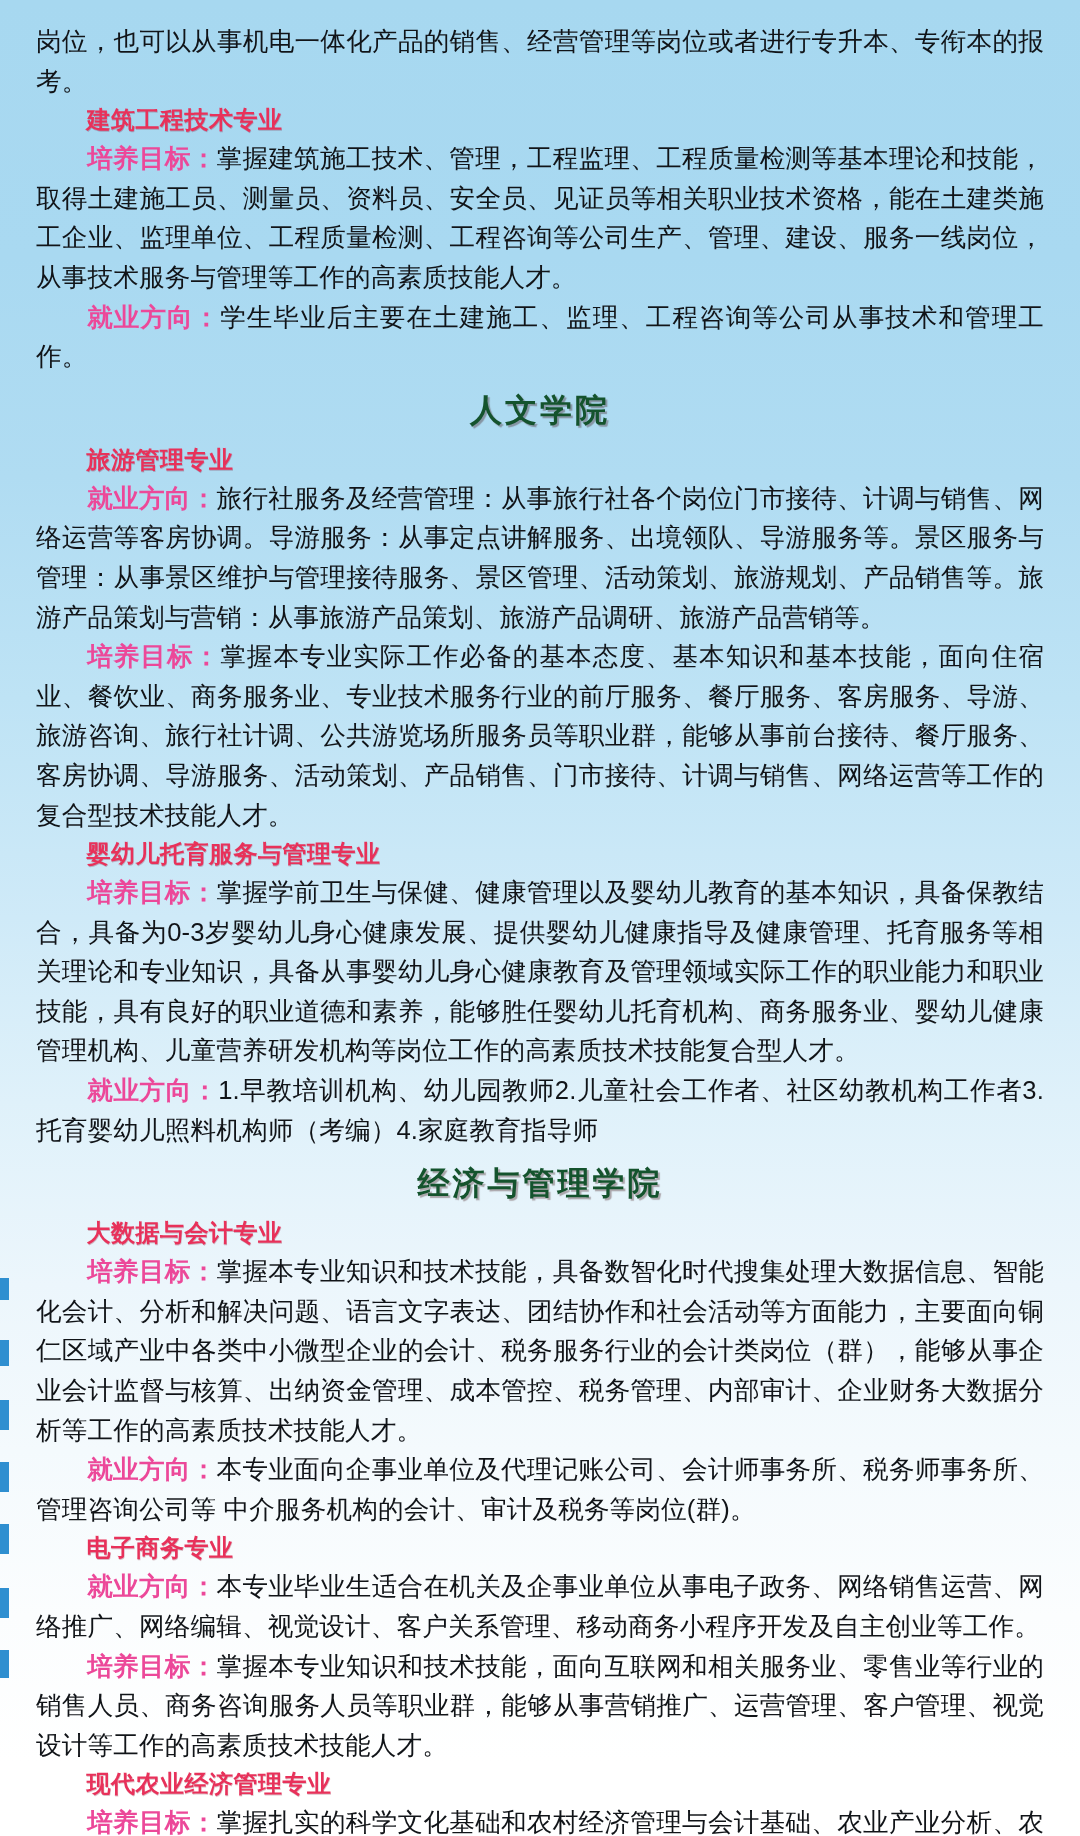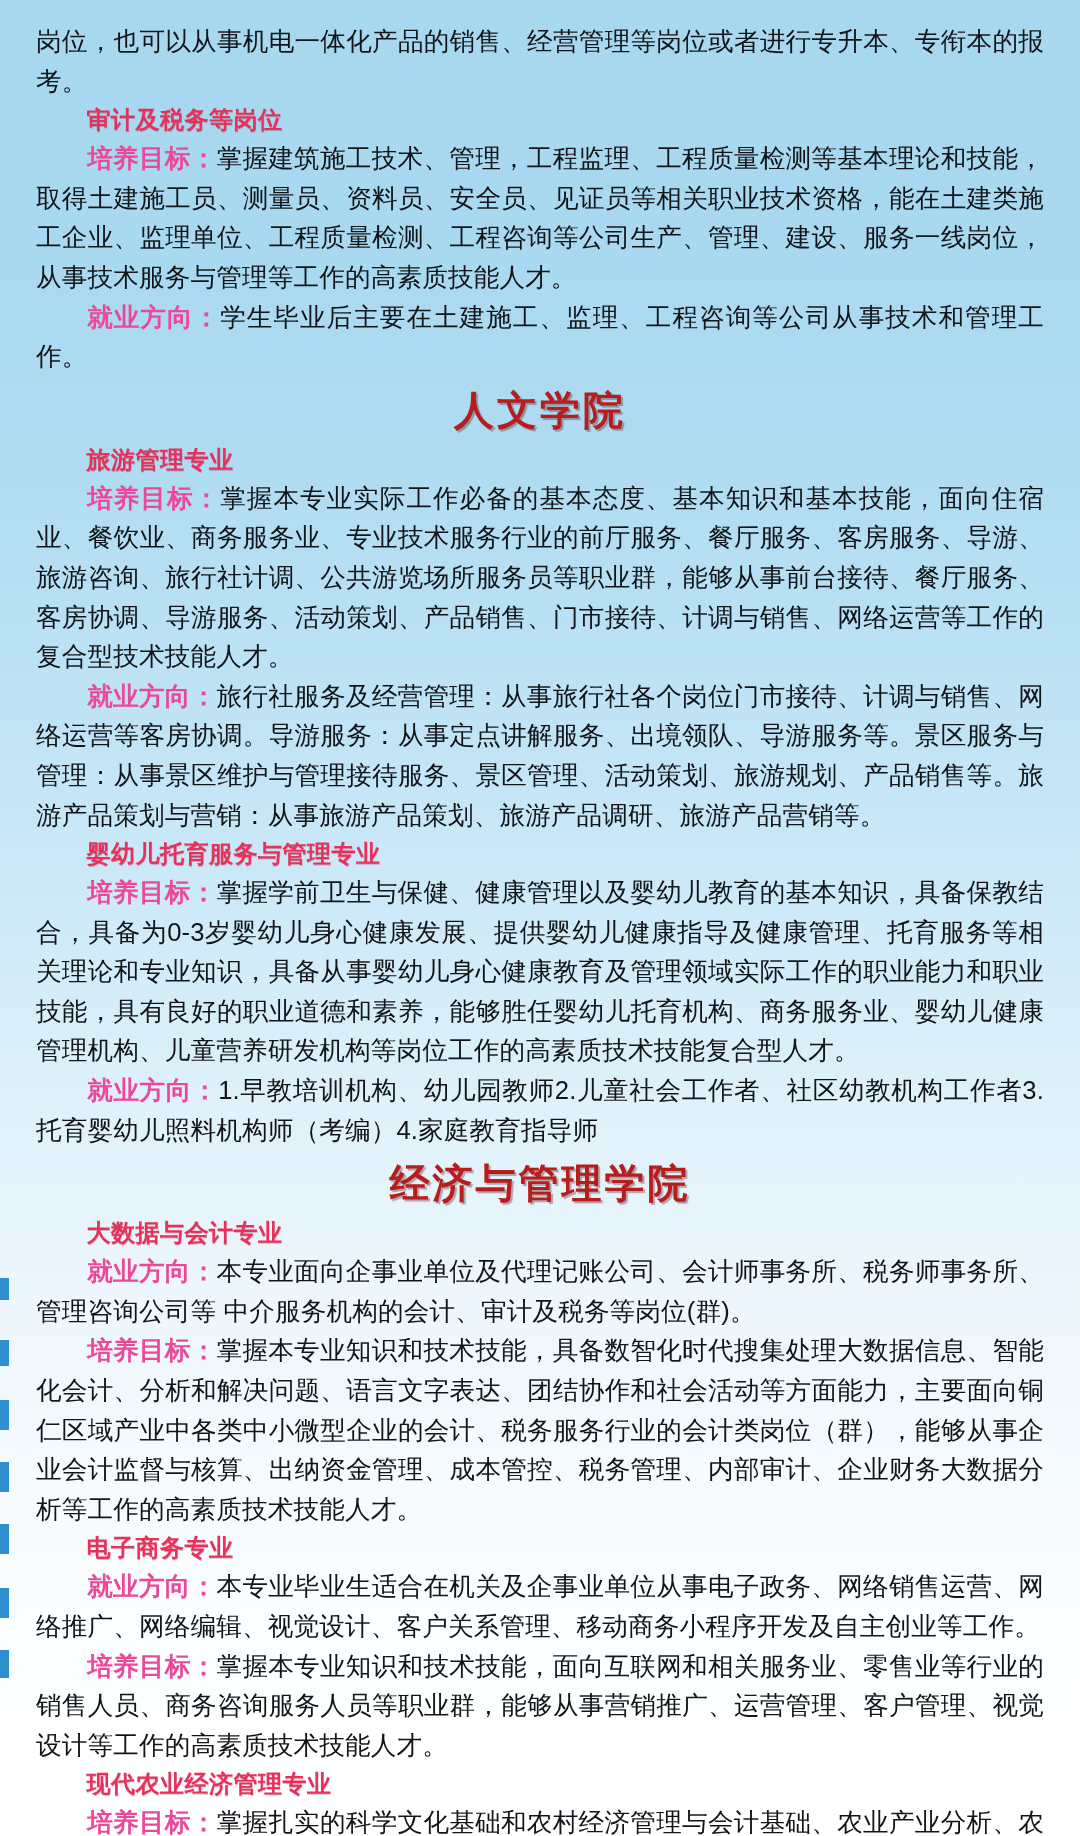--- a/index.html
+++ b/index.html
@@ -69,22 +69,22 @@
     font-size: 24px;
     line-height: 38px;
     font-weight: bold;
     margin: 0;
     padding-left: 2.1em;
     letter-spacing: 0.5px;
     text-shadow: 0.5px 0.5px 0 rgba(120,0,30,0.25);
   }
 
   .college-heading {
-    color: #b91c1c;
-    font-size: 40px;
+    color: #14532d;
+    font-size: 32px;
     line-height: 58px;
     font-weight: bold;
     text-align: center;
     margin: 4px 0 2px 0;
     letter-spacing: 3px;
     text-shadow: 2px 2px 1px rgba(60,20,20,0.35);
   }
 
   .lbl {
     font-weight: bold;
@@ -104,34 +104,34 @@
       <div class="edge-mark" style="top: 1400px; height: 30px;"></div>
       <div class="edge-mark" style="top: 1462px; height: 30px;"></div>
       <div class="edge-mark" style="top: 1524px; height: 30px;"></div>
       <div class="edge-mark" style="top: 1588px; height: 30px;"></div>
       <div class="edge-mark" style="top: 1650px; height: 28px;"></div>
     </div>
 
   <p class="body-text block">岗位，也可以从事机电一体化产品的销售、经营管理等岗位或者进行专升本、专衔本的报考。</p>
 
   <div id="content">
-      <div class="major-heading">审计及税务等岗位</div>
+      <div class="major-heading">建筑工程技术专业</div>
       <p class="body-text block indent"><span class="lbl">培养目标：</span><span>掌握建筑施工技术、管理，工程监理、工程质量检测等基本理论和技能，取得土建施工员、测量员、资料员、安全员、见证员等相关职业技术资格，能在土建类施工企业、监理单位、工程质量检测、工程咨询等公司生产、管理、建设、服务一线岗位，从事技术服务与管理等工作的高素质技能人才。</span></p>
       <p class="body-text block indent"><span class="lbl">就业方向：</span><span>学生毕业后主要在土建施工、监理、工程咨询等公司从事技术和管理工作。</span></p>
       <div class="college-heading">人文学院</div>
       <div class="major-heading">旅游管理专业</div>
+      <p class="body-text block indent"><span class="lbl">就业方向：</span><span>旅行社服务及经营管理：从事旅行社各个岗位门市接待、计调与销售、网络运营等客房协调。导游服务：从事定点讲解服务、出境领队、导游服务等。景区服务与管理：从事景区维护与管理接待服务、景区管理、活动策划、旅游规划、产品销售等。旅游产品策划与营销：从事旅游产品策划、旅游产品调研、旅游产品营销等。</span></p>
       <p class="body-text block indent"><span class="lbl">培养目标：</span><span>掌握本专业实际工作必备的基本态度、基本知识和基本技能，面向住宿业、餐饮业、商务服务业、专业技术服务行业的前厅服务、餐厅服务、客房服务、导游、旅游咨询、旅行社计调、公共游览场所服务员等职业群，能够从事前台接待、餐厅服务、客房协调、导游服务、活动策划、产品销售、门市接待、计调与销售、网络运营等工作的复合型技术技能人才。</span></p>
-      <p class="body-text block indent"><span class="lbl">就业方向：</span><span>旅行社服务及经营管理：从事旅行社各个岗位门市接待、计调与销售、网络运营等客房协调。导游服务：从事定点讲解服务、出境领队、导游服务等。景区服务与管理：从事景区维护与管理接待服务、景区管理、活动策划、旅游规划、产品销售等。旅游产品策划与营销：从事旅游产品策划、旅游产品调研、旅游产品营销等。</span></p>
       <div class="major-heading">婴幼儿托育服务与管理专业</div>
       <p class="body-text block indent"><span class="lbl">培养目标：</span><span>掌握学前卫生与保健、健康管理以及婴幼儿教育的基本知识，具备保教结合，具备为0-3岁婴幼儿身心健康发展、提供婴幼儿健康指导及健康管理、托育服务等相关理论和专业知识，具备从事婴幼儿身心健康教育及管理领域实际工作的职业能力和职业技能，具有良好的职业道德和素养，能够胜任婴幼儿托育机构、商务服务业、婴幼儿健康管理机构、儿童营养研发机构等岗位工作的高素质技术技能复合型人才。</span></p>
       <p class="body-text block indent"><span class="lbl">就业方向：</span><span>1.早教培训机构、幼儿园教师2.儿童社会工作者、社区幼教机构工作者3.托育婴幼儿照料机构师（考编）4.家庭教育指导师</span></p>
       <div class="college-heading">经济与管理学院</div>
       <div class="major-heading">大数据与会计专业</div>
+      <p class="body-text block indent"><span class="lbl">培养目标：</span><span>掌握本专业知识和技术技能，具备数智化时代搜集处理大数据信息、智能化会计、分析和解决问题、语言文字表达、团结协作和社会活动等方面能力，主要面向铜仁区域产业中各类中小微型企业的会计、税务服务行业的会计类岗位（群），能够从事企业会计监督与核算、出纳资金管理、成本管控、税务管理、内部审计、企业财务大数据分析等工作的高素质技术技能人才。</span></p>
       <p class="body-text block indent"><span class="lbl">就业方向：</span><span>本专业面向企事业单位及代理记账公司、会计师事务所、税务师事务所、管理咨询公司等 中介服务机构的会计、审计及税务等岗位(群)。</span></p>
-      <p class="body-text block indent"><span class="lbl">培养目标：</span><span>掌握本专业知识和技术技能，具备数智化时代搜集处理大数据信息、智能化会计、分析和解决问题、语言文字表达、团结协作和社会活动等方面能力，主要面向铜仁区域产业中各类中小微型企业的会计、税务服务行业的会计类岗位（群），能够从事企业会计监督与核算、出纳资金管理、成本管控、税务管理、内部审计、企业财务大数据分析等工作的高素质技术技能人才。</span></p>
       <div class="major-heading">电子商务专业</div>
       <p class="body-text block indent"><span class="lbl">就业方向：</span><span>本专业毕业生适合在机关及企事业单位从事电子政务、网络销售运营、网络推广、网络编辑、视觉设计、客户关系管理、移动商务小程序开发及自主创业等工作。</span></p>
       <p class="body-text block indent"><span class="lbl">培养目标：</span><span>掌握本专业知识和技术技能，面向互联网和相关服务业、零售业等行业的销售人员、商务咨询服务人员等职业群，能够从事营销推广、运营管理、客户管理、视觉设计等工作的高素质技术技能人才。</span></p>
       <div class="major-heading">现代农业经济管理专业</div>
       <p class="body-text block indent"><span class="lbl">培养目标：</span><span>掌握扎实的科学文化基础和农村经济管理与会计基础、农业产业分析、农业经济统计与大数据分析及相关法律法规等知识，具备农业企业运营、农业经济组织管理、农产品营销等能力，具有“三农”情怀和信息素养，能够从事农业企业运营管理、农民专业合作社经营管理、农业商务数据收集分析与应用等工作的高素质技术技能人才。</span></p>
     </div>
 
 </div>
 
 </body></html>

